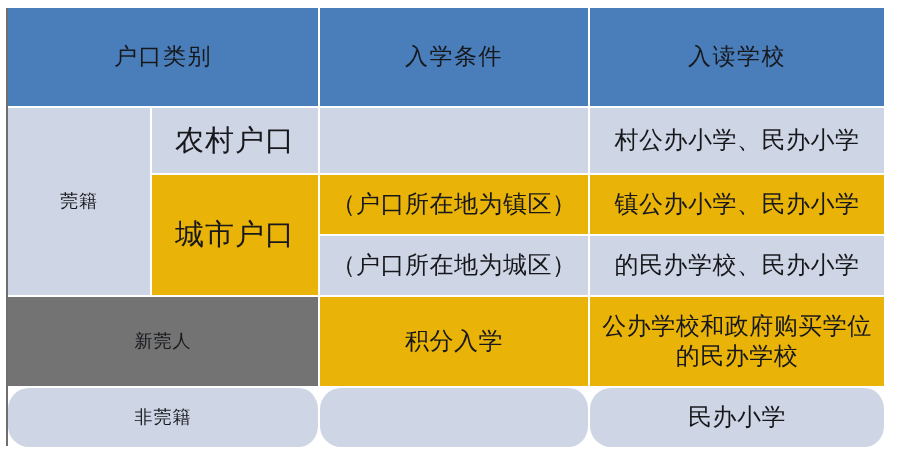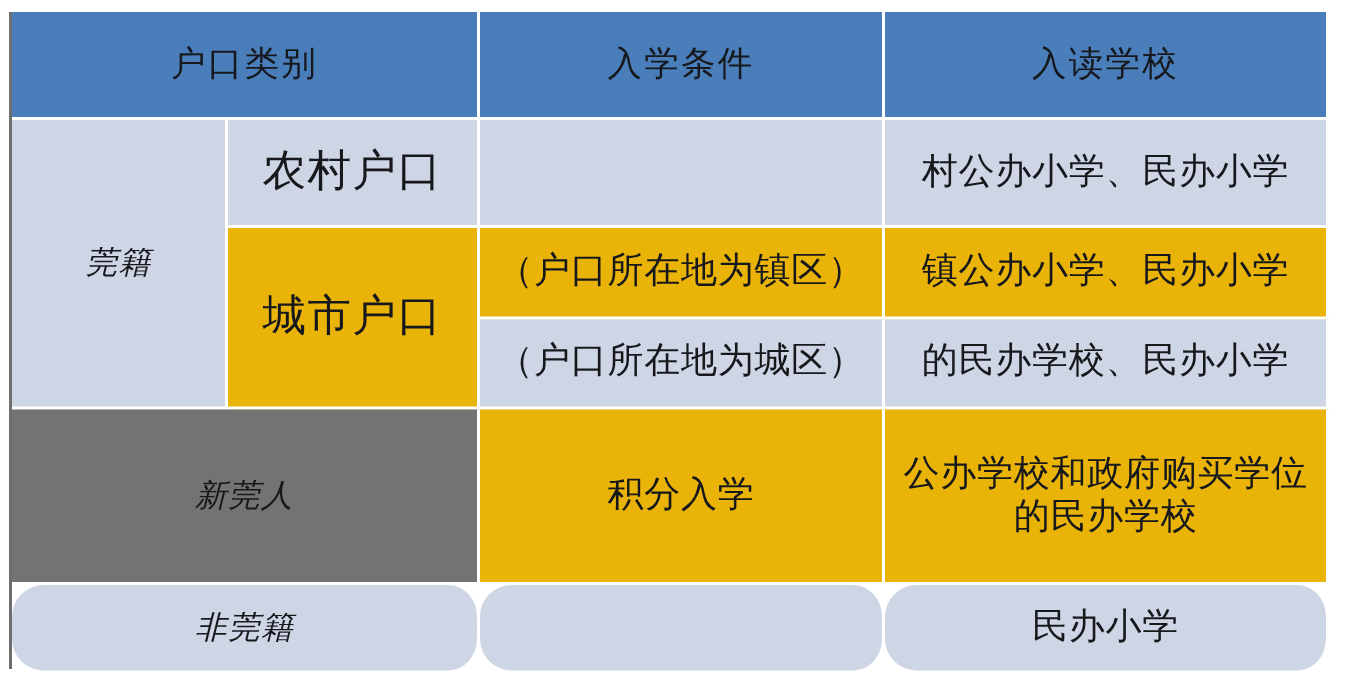--- a/index.html
+++ b/index.html
@@ -32,43 +32,42 @@
     position: absolute;
     left: 8px;
     top: 8px;
     width: 878px;
     height: 439px;
     border-collapse: separate;
     border-spacing: 0;
     table-layout: fixed;
   }
   table.sheet td, table.sheet th {
-    padding: 0 6px;
+    padding: 14px 6px;
     text-align: center;
     vertical-align: middle;
     font-weight: normal;
     border-right: 2px solid #ffffff;
     border-bottom: 2px solid #ffffff;
     line-height: 1.22;
     color: #16181c;
   }
   th.hdr {
     background: #4a7ebb;
     color: #ffffff;
     font-size: 23px;
     letter-spacing: 1.5px;
     height: 70px;
   }
   td.shade-a { background: #ced5e5; }
   td.shade-b { background: #eab308; }
   td.cat {
     background: #ced5e5;
-    font-size: 21px;
+    font-size: 18px;
     letter-spacing: 1px;
-    font-style: italic;
   }
   td.body {
     font-size: 24px;
     letter-spacing: 0.5px;
   }
   td.sub {
     font-size: 29px;
     letter-spacing: 1px;
   }
   td.last-col { border-right: none; }

